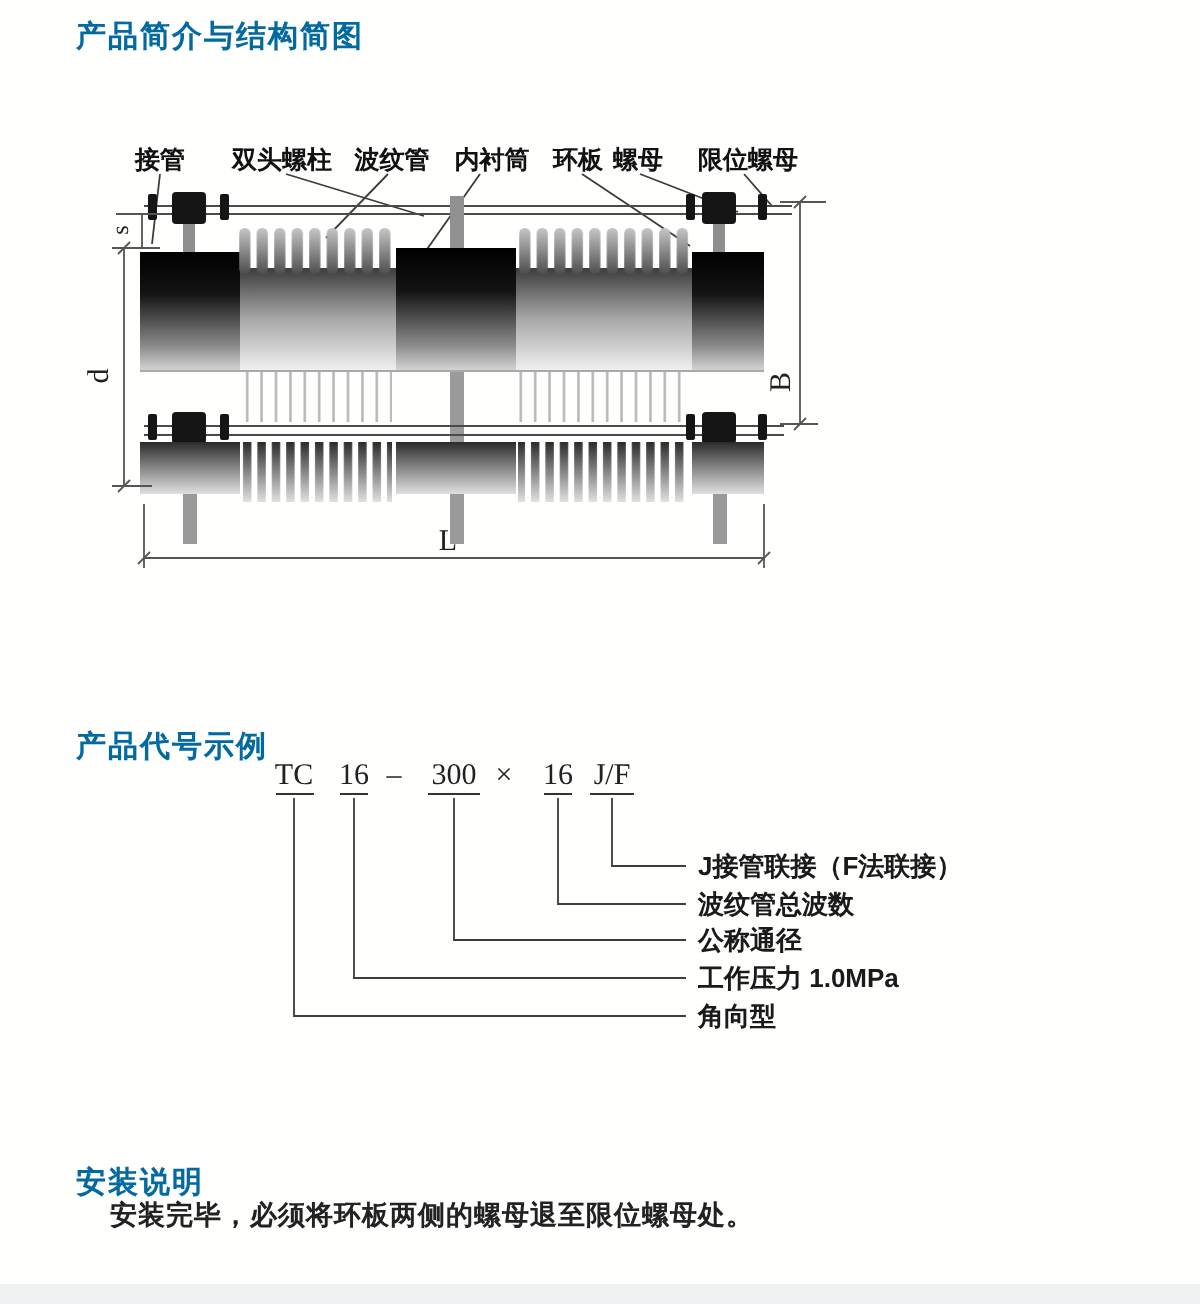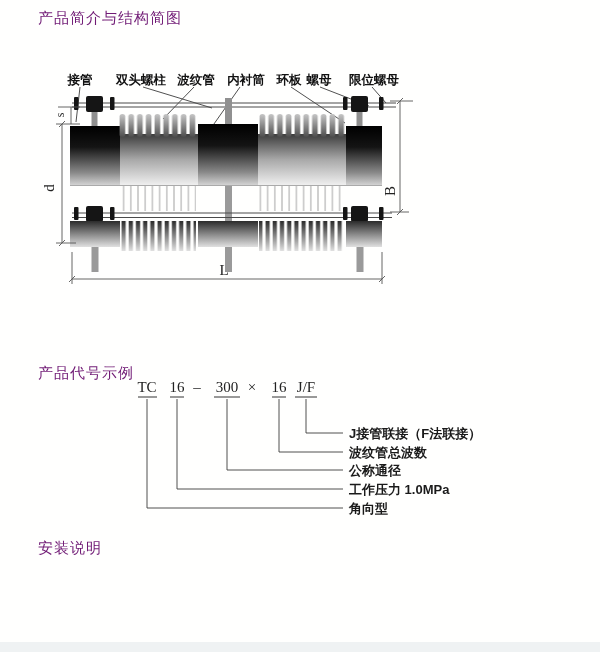--- a/index.html
+++ b/index.html
@@ -1,21 +1,21 @@
 <!DOCTYPE html>
 <html><head>
 <meta charset="utf-8">
 <style>
   html,body{margin:0;padding:0;}
   body{width:600px;height:652px;position:relative;background:#fffffe;overflow:hidden;
        font-family:"Liberation Sans","DejaVu Sans",sans-serif;}
-  .sec-title{position:absolute;left:38px;font-size:15px;font-weight:normal;color:#701a75;letter-spacing:1px;}
+  .sec-title{position:absolute;left:38px;font-size:15px;font-weight:bold;color:#0369a1;letter-spacing:1px;}
   #title1{top:9px;}
   #title2{top:364px;}
-  #title3{top:539px;}
+  #title3{top:582px;}
   svg{position:absolute;left:0;}
   #diagram-svg{top:58px;}
   #code-svg{top:372px;}
   .install{position:absolute;left:55px;top:595px;font-size:13.5px;font-weight:600;color:#222;
            line-height:25px;letter-spacing:0.5px;}
   .bottom-strip{position:absolute;left:0;top:642px;width:600px;height:10px;background:#eff2f3;}
   .plabel{font-size:12.5px;font-weight:bold;fill:#111;font-family:"Liberation Sans","DejaVu Sans",sans-serif;}
   .dim{font-family:"Liberation Serif","DejaVu Serif",serif;fill:#222;}
   .code{font-family:"Liberation Serif","DejaVu Serif",serif;font-size:15px;fill:#222;}
   .callout{font-size:13px;font-weight:600;fill:#1a1a1a;font-family:"Liberation Sans","DejaVu Sans",sans-serif;}
@@ -200,15 +200,16 @@
     <text class="callout" x="349" y="456.5">波纹管总波数</text>
     <text class="callout" x="349" y="474.5">公称通径</text>
     <text class="callout" x="349" y="493.5">工作压力 1.0MPa</text>
     <text class="callout" x="349" y="512.5">角向型</text>
   </g>
 </svg>
 
 <div id="title3" class="sec-title">安装说明</div>
 
 <div class="install">
+  <div>安装完毕，必须将环板两侧的螺母退至限位螺母处。</div>
 </div>
 
 <div class="bottom-strip"></div>
 
 </body></html>

